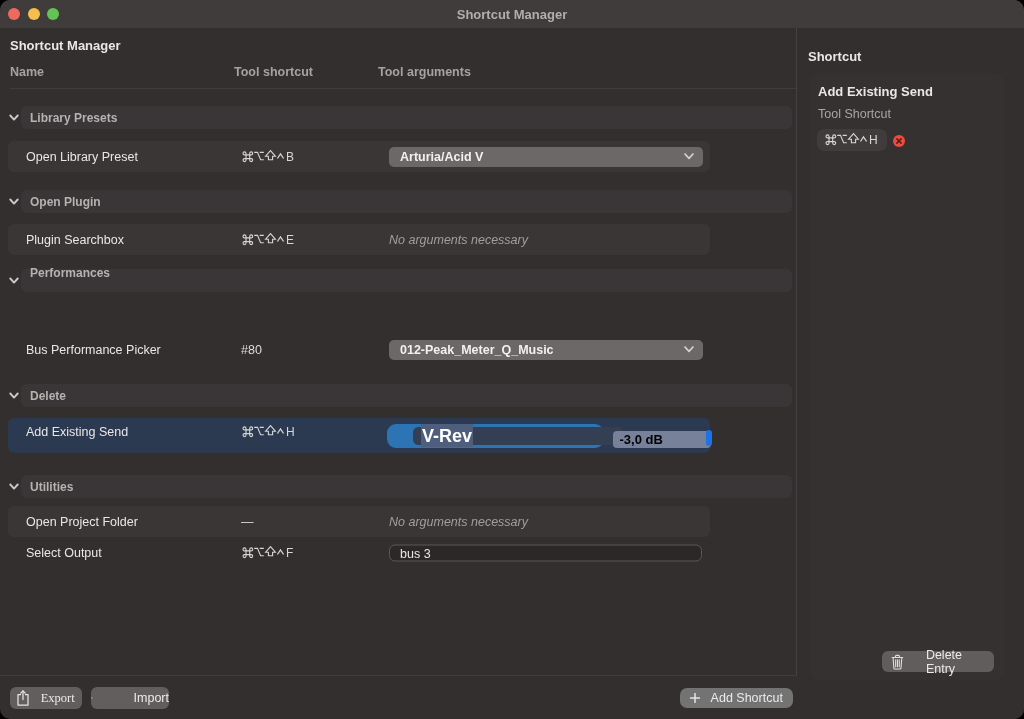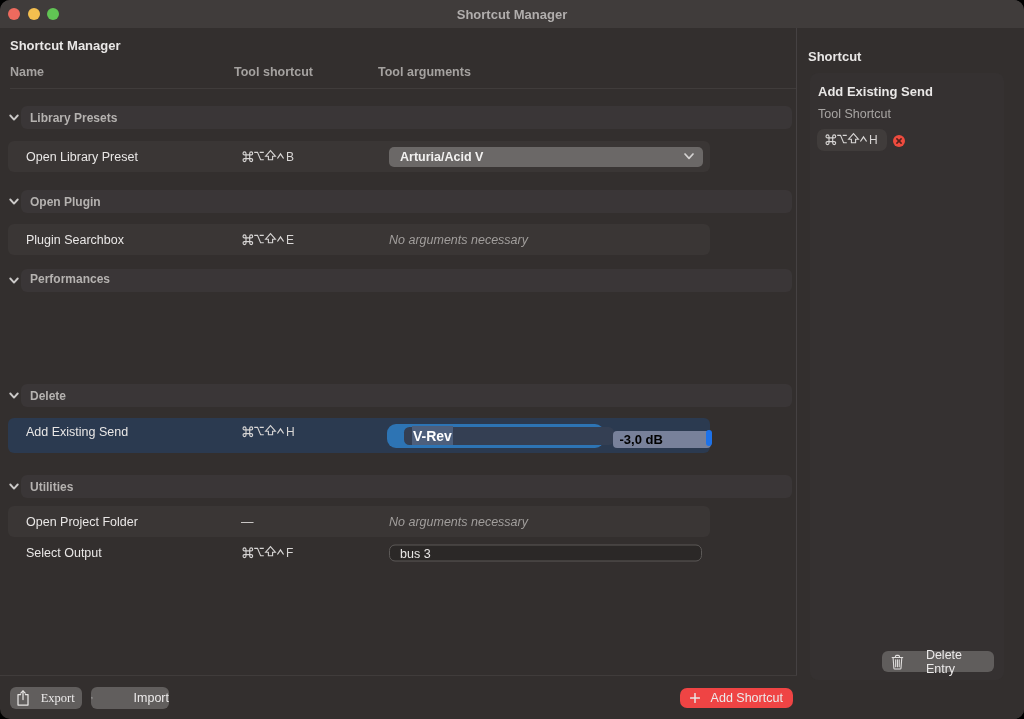--- a/index.html
+++ b/index.html
@@ -90,22 +90,31 @@
           <text x="45" y="12.3" font-family="Liberation Sans" font-size="12" fill="#d8d6d5">E</text>
         </svg>
       </span>
     <span class="noarg">No arguments necessary</span>
   </div>
 
   <div class="abs sect" style="top:269px;"></div>
   <svg class="abs chev" style="top:276.5px;" width="10" height="8" viewBox="0 0 10 8">
       <path d="M1.3 1.5 L5 5.6 L8.7 1.5" fill="none" stroke="#cbc9c8" stroke-width="1.9" stroke-linecap="round" stroke-linejoin="round"></path>
     </svg>
-  <div class="abs sectlbl" style="left:30px; top:272px;">Performances</div>
-
+  <div class="abs sectlbl" style="left:30px; top:266px;">Performances</div>
+
+  <div class="abs row" style="top:334px; background:transparent;">
+    <span class="rowlbl">Bus Performance Picker</span>
+    <span class="keys" style="top:50%; transform:translateY(-50%); height:auto; font-size:12.5px; color:#dedcdb;">#80</span>
+    <div class="drop">012-Peak_Meter_Q_Music
+      <svg class="dropchev" width="10" height="7" viewBox="0 0 10 7">
+          <path d="M1 1 L5 5.3 L9 1" fill="none" stroke="#d4d2d1" stroke-width="1.7" stroke-linecap="round" stroke-linejoin="round"></path>
+        </svg>
+    </div>
+  </div>
 
   <div class="abs sect" style="top:384px;"></div>
   <svg class="abs chev" style="top:391.5px;" width="10" height="8" viewBox="0 0 10 8">
       <path d="M1.3 1.5 L5 5.6 L8.7 1.5" fill="none" stroke="#cbc9c8" stroke-width="1.9" stroke-linecap="round" stroke-linejoin="round"></path>
     </svg>
   <div class="abs sectlbl" style="left:30px; top:389px;">Delete</div>
 
   <div class="abs row" style="top:418px; height:35px; background:#2b3a50;">
     <span class="rowlbl" style="top:13.5px;">Add Existing Send</span>
     <span class="keys" id="k4" style="top:6px;">
@@ -115,22 +124,22 @@
             <path d="M0 3.4 h3.3 l3.1 7.3 h3.2 M5.5 3.4 h4.1" transform="translate(13.2,0)"></path>
             <path d="M4.9 1.6 L9.8 7.2 H7 V10.8 H2.8 V7.2 H0 Z" transform="translate(24.6,0)"></path>
             <path d="M0 4.7 L3.1 0 L6.2 4.7" stroke-width="1.25" transform="translate(36.4,4.8)"></path>
           </g>
           <text x="45" y="12.3" font-family="Liberation Sans" font-size="12" fill="#d8d6d5">H</text>
         </svg>
       </span>
 
     <div style="position:absolute; left:378.8px; top:6px; width:217.7px; height:24px; border-radius:9px;
                 background:#2d74b4;"></div>
-    <div style="position:absolute; left:396px; top:9px; width:210px; height:17.5px; border-radius:5.5px;
-                background:#343f53; color:#ffffff; font-size:14px; font-weight:bold; line-height:17.5px;">
+    <div style="position:absolute; left:405px; top:9px; width:210px; height:17.5px; border-radius:5.5px;
+                background:#343f53; color:#ffffff; font-size:18px; font-weight:bold; line-height:17.5px;">
       <span style="background:#4d5f7c; padding:1.5px 1px; margin-left:8px;">V-Rev</span>
     </div>
 
     <div style="position:absolute; left:605px; top:13px; width:98px; height:17px; background:#78819a;
                 border-radius:4px; color:#000000; font-size:13px; font-weight:bold; line-height:17px; padding-left:6.5px;">-3,0 dB</div>
     <div style="position:absolute; left:697.5px; top:11.5px; width:6.5px; height:16.5px; background:#1e72e8; border-radius:3px;"></div>
   </div>
 
   <div class="abs sect" style="top:475px;"></div>
   <svg class="abs chev" style="top:482.5px;" width="10" height="8" viewBox="0 0 10 8">
@@ -175,21 +184,21 @@
   <div class="abs btn" style="left:91px; top:687px; width:78px; height:22px;gap:40px;">
     <svg width="12" height="16" viewBox="0 0 12 16" style="margin-right:1px;">
         <g fill="none" stroke="#e7e5e4" stroke-width="1.25" stroke-linecap="round" stroke-linejoin="round">
           <path d="M3.6 4.6 H1 V15 H11 V4.6 H8.4"></path>
           <path d="M6 1.1 V8.3"></path>
           <path d="M3.8 6.2 L6 8.4 L8.2 6.2"></path>
         </g>
       </svg>
     <span>Import</span>
   </div>
-  <div class="abs btn" style="left:680px; top:688px; width:113px; height:20px; background:#ef4444;border-radius:7px;">
+  <div class="abs btn" style="left:680px; top:688px; width:113px; height:20px; background:#737373;border-radius:7px;">
     <svg width="10" height="10" viewBox="0 0 10 10">
         <g fill="none" stroke="#e7e5e4" stroke-width="1.5" stroke-linecap="round">
           <path d="M5 0.6 V9.4"></path>
           <path d="M0.6 5 H9.4"></path>
         </g>
       </svg>
     <span>Add Shortcut</span>
   </div>
 
   <div class="abs" style="left:796px; top:28px; width:1px; height:647px; background:#454142;"></div>

